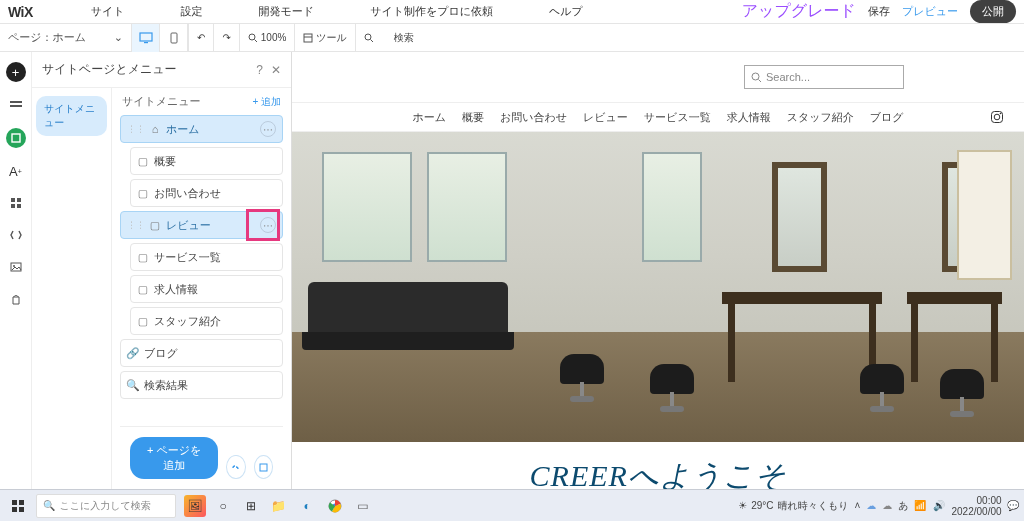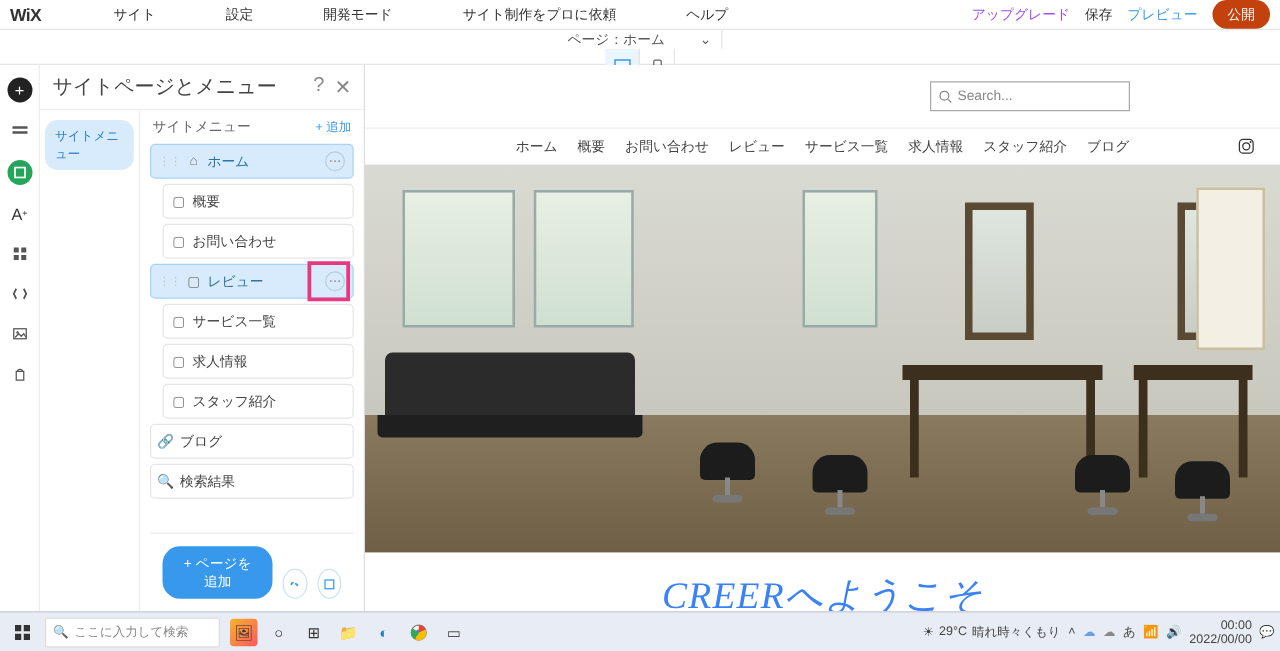--- a/index.html
+++ b/index.html
@@ -3,47 +3,47 @@
 <meta charset="utf-8">
 <style>
 * { margin: 0; padding: 0; box-sizing: border-box; font-family: "Helvetica Neue", Arial, "Hiragino Sans", "Meiryo", sans-serif; }
 body { width: 1024px; height: 521px; overflow: hidden; background: #fff; font-size: 11px; color: #333; }
 
 
 .top-menu { height: 24px; display: flex; align-items: center; padding: 0 8px; border-bottom: 1px solid #e5e5e5; }
 .wix-logo { font-weight: 900; font-size: 14px; letter-spacing: -0.5px; margin-right: 10px; }
 .top-menu-item { padding: 0 8px; font-size: 11px; cursor: pointer; margin-left: 40px; }
 .top-menu-spacer { flex: 1; }
-.upgrade-link { color: #9a4dff; font-size: 11px; padding: 0 6px; cursor: pointer; }
+.upgrade-link { color: #9a4dff; font-size: 16px; padding: 0 6px; cursor: pointer; }
 .preview-link { color: #3899ec; font-size: 11px; padding: 0 6px; cursor: pointer; }
 .save-link { font-size: 11px; padding: 0 6px; cursor: pointer; }
-.publish-btn { background: #c2410c; color: #fff; border: none; border-radius: 14px; padding: 4px 12px; font-size: 11px; margin-left: 6px; cursor: pointer; }
-
-
-.second-bar { height: 28px; display: flex; align-items: center; border-bottom: 1px solid #e5e5e5; flex-direction: column; }
+.publish-btn { background: #404040; color: #fff; border: none; border-radius: 14px; padding: 4px 12px; font-size: 11px; margin-left: 6px; cursor: pointer; }
+
+
+.second-bar { height: 28px; display: flex; align-items: center; border-bottom: 1px solid #e5e5e5; }
 .page-selector { width: 132px; display: flex; align-items: center; padding: 0 8px; font-size: 11px; color: #555; border-right: 1px solid #e5e5e5; height: 100%; justify-content: space-between; cursor: pointer;}
 .device-toggle { display: flex; align-items: center; height: 100%; }
 .device-btn { width: 28px; height: 28px; display: flex; align-items: center; justify-content: center; border-right: 1px solid #e5e5e5; cursor: pointer; }
 .device-btn.active { background: #eaf5fe; }
 .url-area { flex: 1; display: flex; align-items: center; padding: 0 8px; font-size: 10px; color: #888; }
 .url-connect { color: #a050ff; margin-left: 8px; font-size: 10px; cursor: pointer;}
 .right-tools { display: flex; align-items: center; height: 100%; }
 .tool-btn { height: 100%; display: flex; align-items: center; padding: 0 8px; border-left: 1px solid #e5e5e5; font-size: 10px; cursor: pointer; color:#444;}
 
 
 .main { display: flex; height: calc(100% - 24px - 28px - 32px); }
 
 
 .left-rail { width: 32px; background: #fff; border-right: 1px solid #eee; display: flex; flex-direction: column; align-items: center; padding-top: 10px; gap: 14px; }
 .rail-icon { width: 18px; height: 18px; display: flex; align-items: center; justify-content: center; color: #333; cursor: pointer; font-size: 13px;}
 .rail-icon.green { background: #25a55a; color: #fff; border-radius: 50%; width: 20px; height:20px;}
 
 
 .pages-panel { width: 260px; background: #fff; border-right: 1px solid #ddd; display: flex; flex-direction: column; }
-.panel-header { height: 36px; display: flex; align-items: center; justify-content: space-between; padding: 0 10px; border-bottom: 1px solid #eee; font-size: 16px; color: #444; }
+.panel-header { height: 36px; display: flex; align-items: center; justify-content: space-between; padding: 0 10px; border-bottom: 1px solid #eee; font-size: 12px; color: #444; }
 .panel-header-icons { display: flex; gap: 8px; color: #888; }
 .panel-header-icons span { cursor: pointer; }
 .panel-body { display: flex; flex: 1; overflow: hidden; }
 .panel-nav { width: 80px; border-right: 1px solid #eee; padding-top: 6px; }
 .panel-nav-item { font-size: 10px; padding: 6px 8px; color: #555; cursor: pointer; border-radius: 10px; margin: 2px 4px; }
 .panel-nav-item.active { background: #d7ebfc; color: #2b81cb; }
 .panel-list { flex: 1; padding: 6px 8px 0 8px; position: relative; display:flex; flex-direction:column;}
 .list-header { display: flex; justify-content: space-between; align-items: center; font-size: 11px; color: #666; margin-bottom: 6px; padding: 0 2px;}
 .add-link { color: #3899ec; font-size: 10px; cursor: pointer; }
 .page-item { display: flex; align-items: center; height: 28px; padding: 0 6px; border: 1px solid #e5e5e5; border-radius: 4px; margin-bottom: 4px; font-size: 11px; color: #444; background:#fff; cursor: pointer; position: relative;}
@@ -79,21 +79,21 @@
 .couch::after{content:""; position:absolute; left:-6px; bottom:-18px; width:212px; height:18px; background:#1f1f1f; border-radius:0 0 4px 4px;}
 .desk { position:absolute; top:160px; height:12px; background:#3d2f1e; }
 .desk::before,.desk::after{content:""; position:absolute; top:12px; width:7px; height:78px; background:#3d2f1e;}
 .d1{ left:430px; width:160px;} .d1::before{left:6px;} .d1::after{right:6px;}
 .d2{ left:615px; width:95px;} .d2::before{left:4px;} .d2::after{right:4px;}
 .chair { position:absolute; width:60px; height:70px; }
 .chair .seat{ position:absolute; bottom:18px; width:44px; height:30px; background:#1c1c1c; border-radius:14px 14px 4px 4px; left:8px;}
 .chair .base{ position:absolute; bottom:0; left:18px; width:24px; height:6px; background:#777; border-radius:3px;}
 .chair .stem{ position:absolute; bottom:6px; left:28px; width:4px; height:14px; background:#888;}
 .c1{ left:260px; top:200px;} .c2{ left:350px; top:210px;} .c3{ left:560px; top:210px;} .c4{ left:640px; top:215px;}
-.welcome { text-align: center; font-family: "Times New Roman", serif; font-size: 30px; font-style: italic; padding: 14px 0 0 0; letter-spacing: 1px; color:#3b82f6;}
+.welcome { text-align: center; font-family: "Times New Roman", serif; font-size: 30px; font-style: italic; padding: 14px 0 0 0; letter-spacing: 1px; color:#0c4a6e;}
 
 
 .taskbar { position: absolute; bottom: 0; left: 0; right: 0; height: 32px; background: #e8ecf4; border-top: 1px solid #c8ccd4; display: flex; align-items: center; padding: 0 4px; }
 .taskbar .win-btn { width: 28px; height: 28px; display: flex; align-items: center; justify-content: center; cursor: pointer;}
 .taskbar .search-box { background: #fff; height: 24px; width: 140px; display: flex; align-items: center; padding: 0 6px; font-size: 10px; color: #888; border-radius: 2px; margin-left: 4px; border:1px solid #ddd;}
 .taskbar .tb-icons { display: flex; align-items: center; gap: 6px; margin-left: 8px; }
 .taskbar .tb-icons > div { width: 22px; height: 22px; border-radius: 3px; display:flex; align-items:center; justify-content:center; font-size:12px; cursor:pointer;}
 .taskbar-spacer { flex: 1; }
 .tray { display: flex; align-items: center; gap: 6px; font-size: 10px; color: #444; }
 .tray .weather { display: flex; align-items: center; gap: 4px; }

